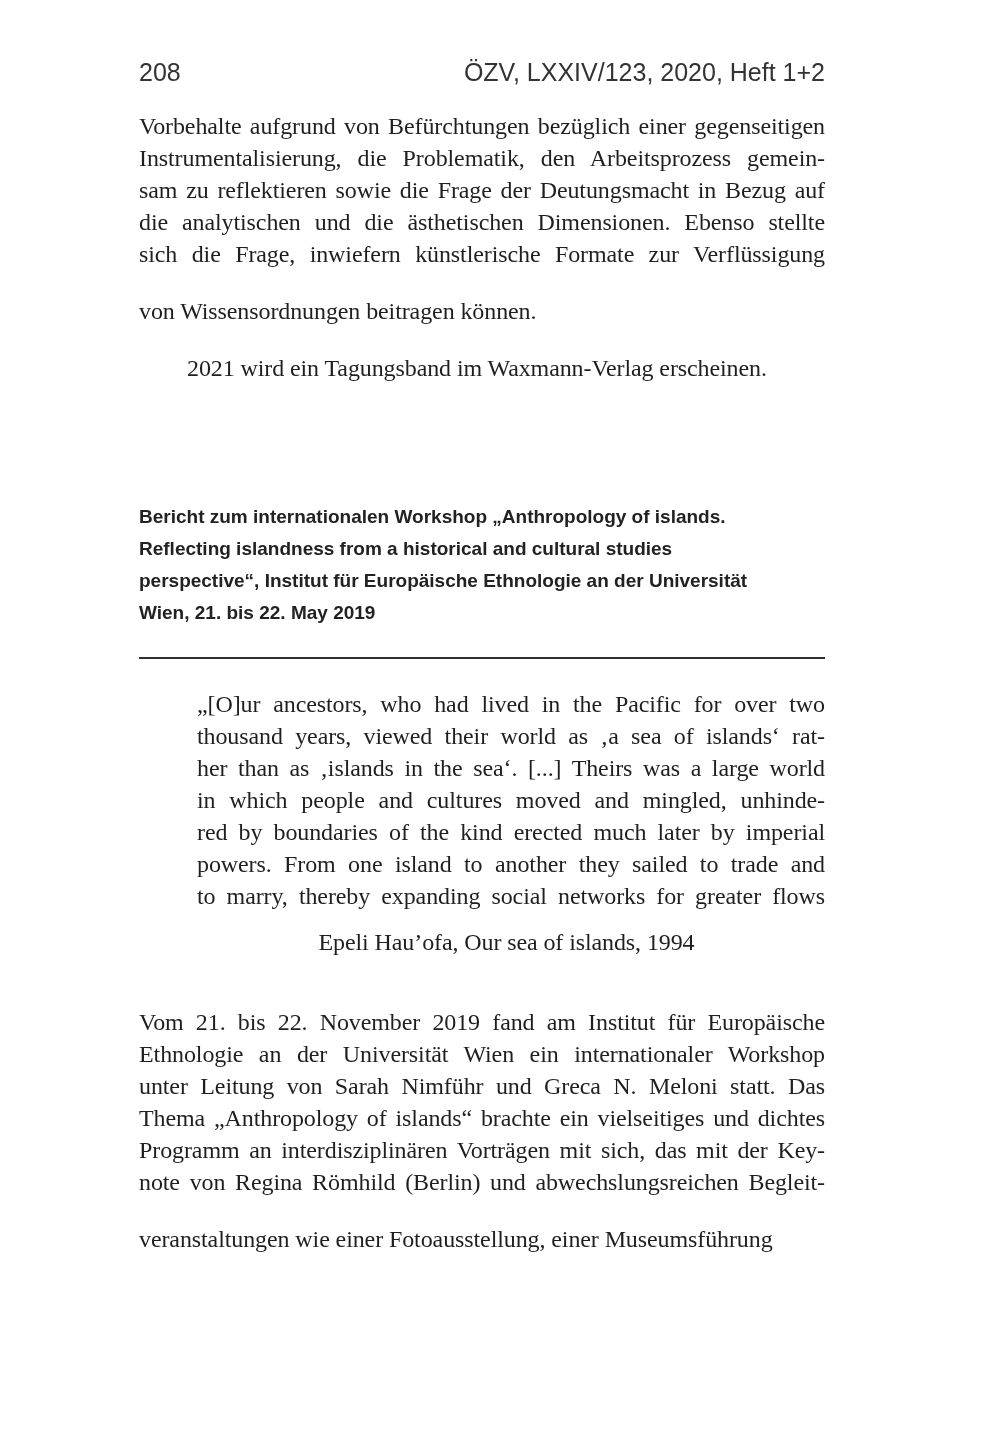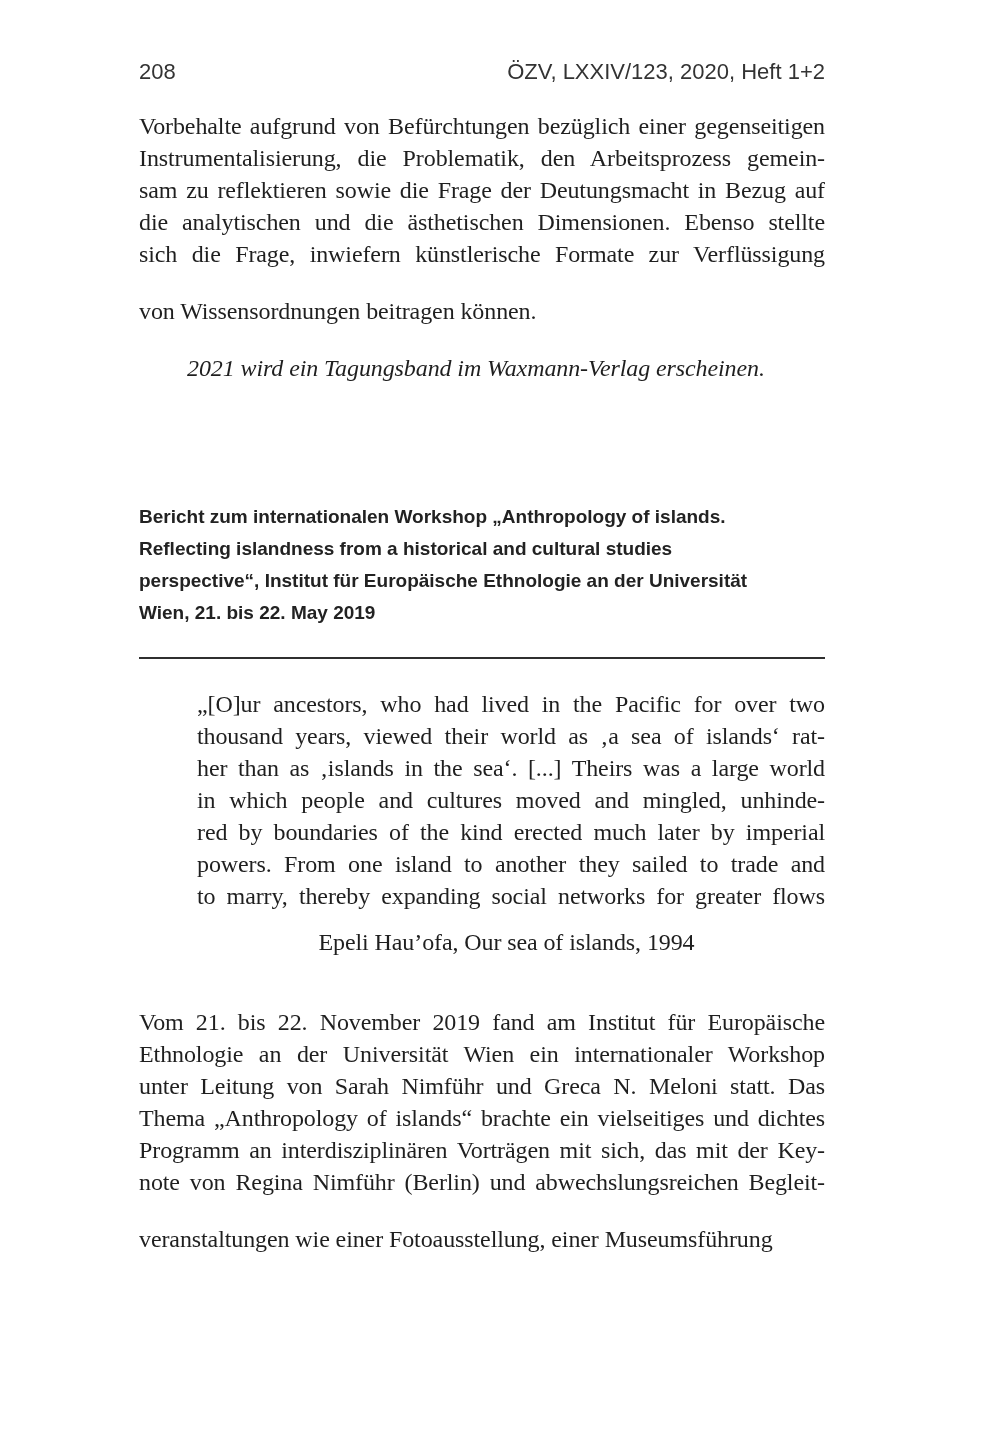--- a/index.html
+++ b/index.html
@@ -15,39 +15,39 @@
     box-sizing: border-box;
     padding: 61px 175px 0 139px;
     color: #1f1f1f;
     overflow: hidden;
   }
   .running-head {
     display: flex;
     justify-content: space-between;
     align-items: baseline;
     font-family: "Liberation Sans", sans-serif;
-    font-size: 22px;
+    font-size: 25px;
     line-height: 22px;
     color: #333333;
   }
   .serif {
     font-family: "Liberation Serif", serif;
     font-size: 24px;
     line-height: 32px;
     letter-spacing: -0.1px;
     color: #1f1f1f;
   }
   .para { margin: 0; }
   .p-intro { margin-top: 27px; }
   .jline {
     text-align: justify;
     text-align-last: justify;
   }
   .plain { text-align: left; margin-top: 25px; }
-  .indent { padding-left: 48px; font-style: italic; }
+  .indent { padding-left: 48px; }
   .authors {
     margin-top: 25px;
     font-family: "Liberation Serif", serif;
     font-variant: small-caps;
     font-size: 21px;
     line-height: 32px;
     letter-spacing: 1.2px;
     color: #1d1d1d;
   }
   .report-title {
@@ -116,17 +116,17 @@
   </blockquote>
 
   <div class="serif attribution">Epeli Hau’ofa, Our sea of islands, 1994</div>
 
   <section class="serif para p-body">
     <div class="jline">Vom 21. bis 22. November 2019 fand am Institut für Europäische</div>
     <div class="jline">Ethnologie an der Universität Wien ein internationaler Workshop</div>
     <div class="jline">unter Leitung von Sarah Nimführ und Greca N. Meloni statt. Das</div>
     <div class="jline">Thema „Anthropology of islands“ brachte ein vielseitiges und dichtes</div>
     <div class="jline">Programm an interdisziplinären Vorträgen mit sich, das mit der Key-</div>
-    <div class="jline">note von Regina Nimführ (Berlin) und abwechslungsreichen Begleit-</div>
+    <div class="jline">note von Regina Römhild (Berlin) und abwechslungsreichen Begleit-</div>
     <div class="plain">veranstaltungen wie einer Fotoausstellung, einer Museumsführung</div>
   </section>
 
 </div>
 
 </body></html>

